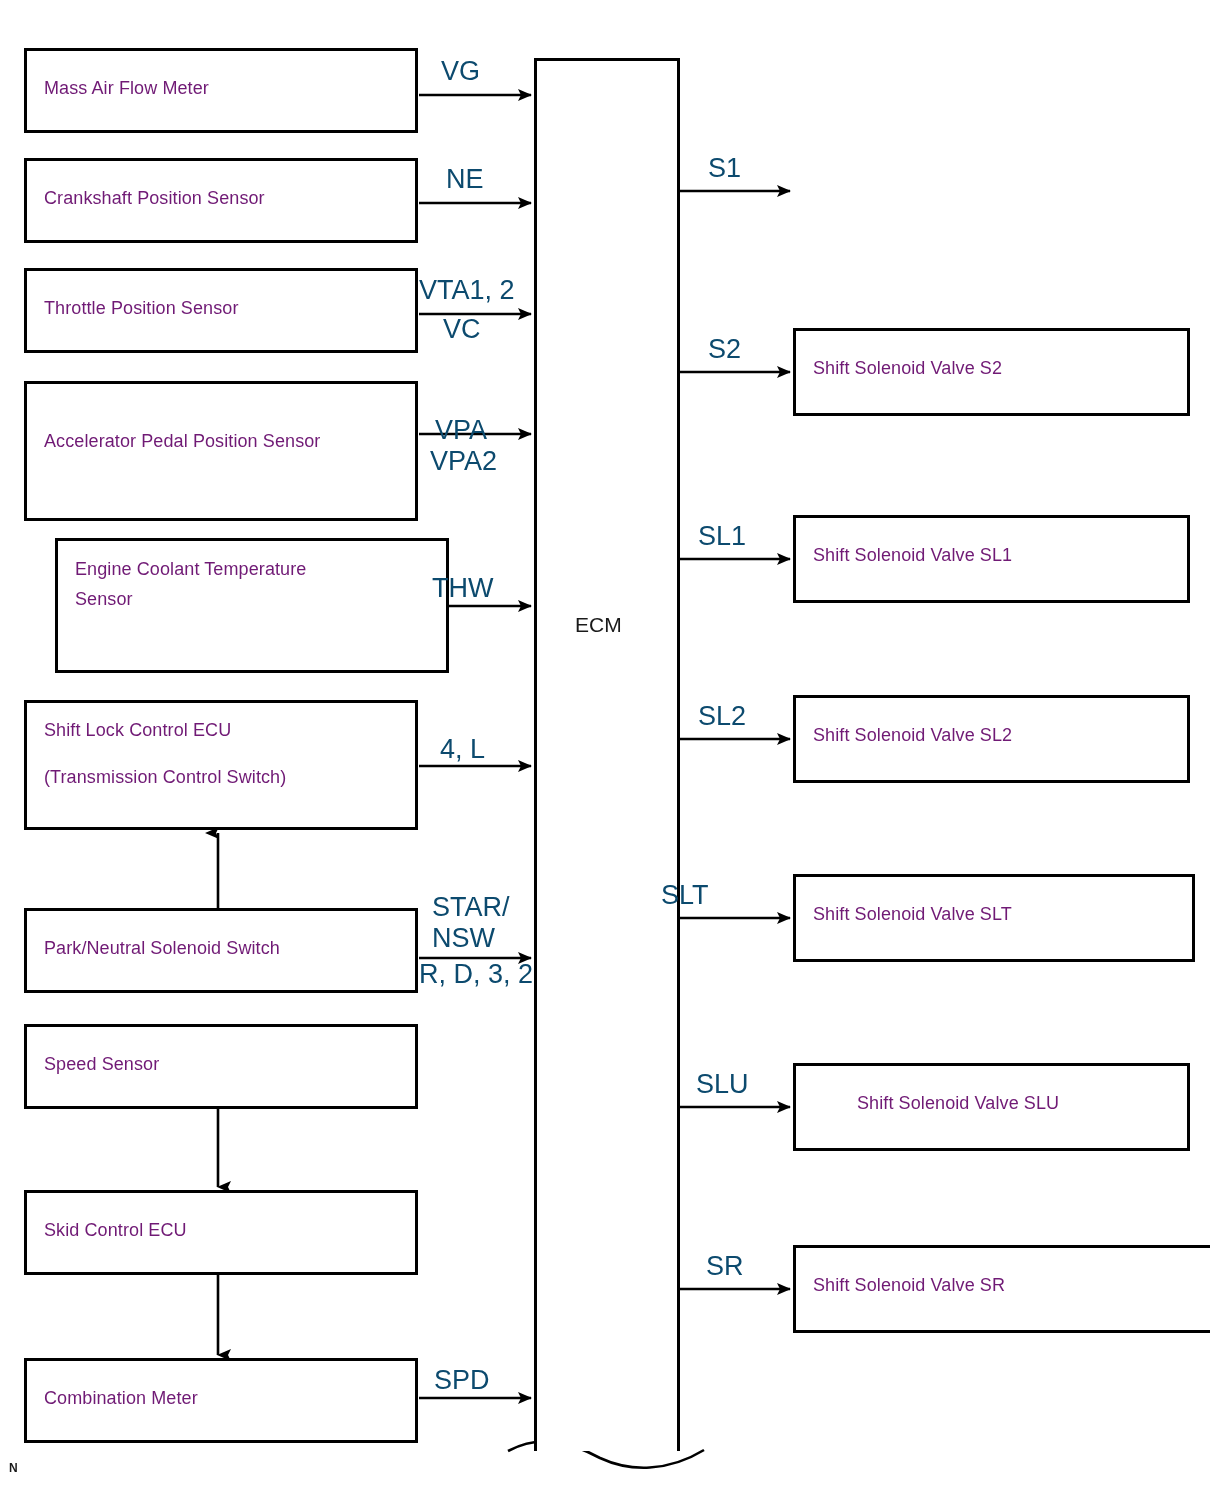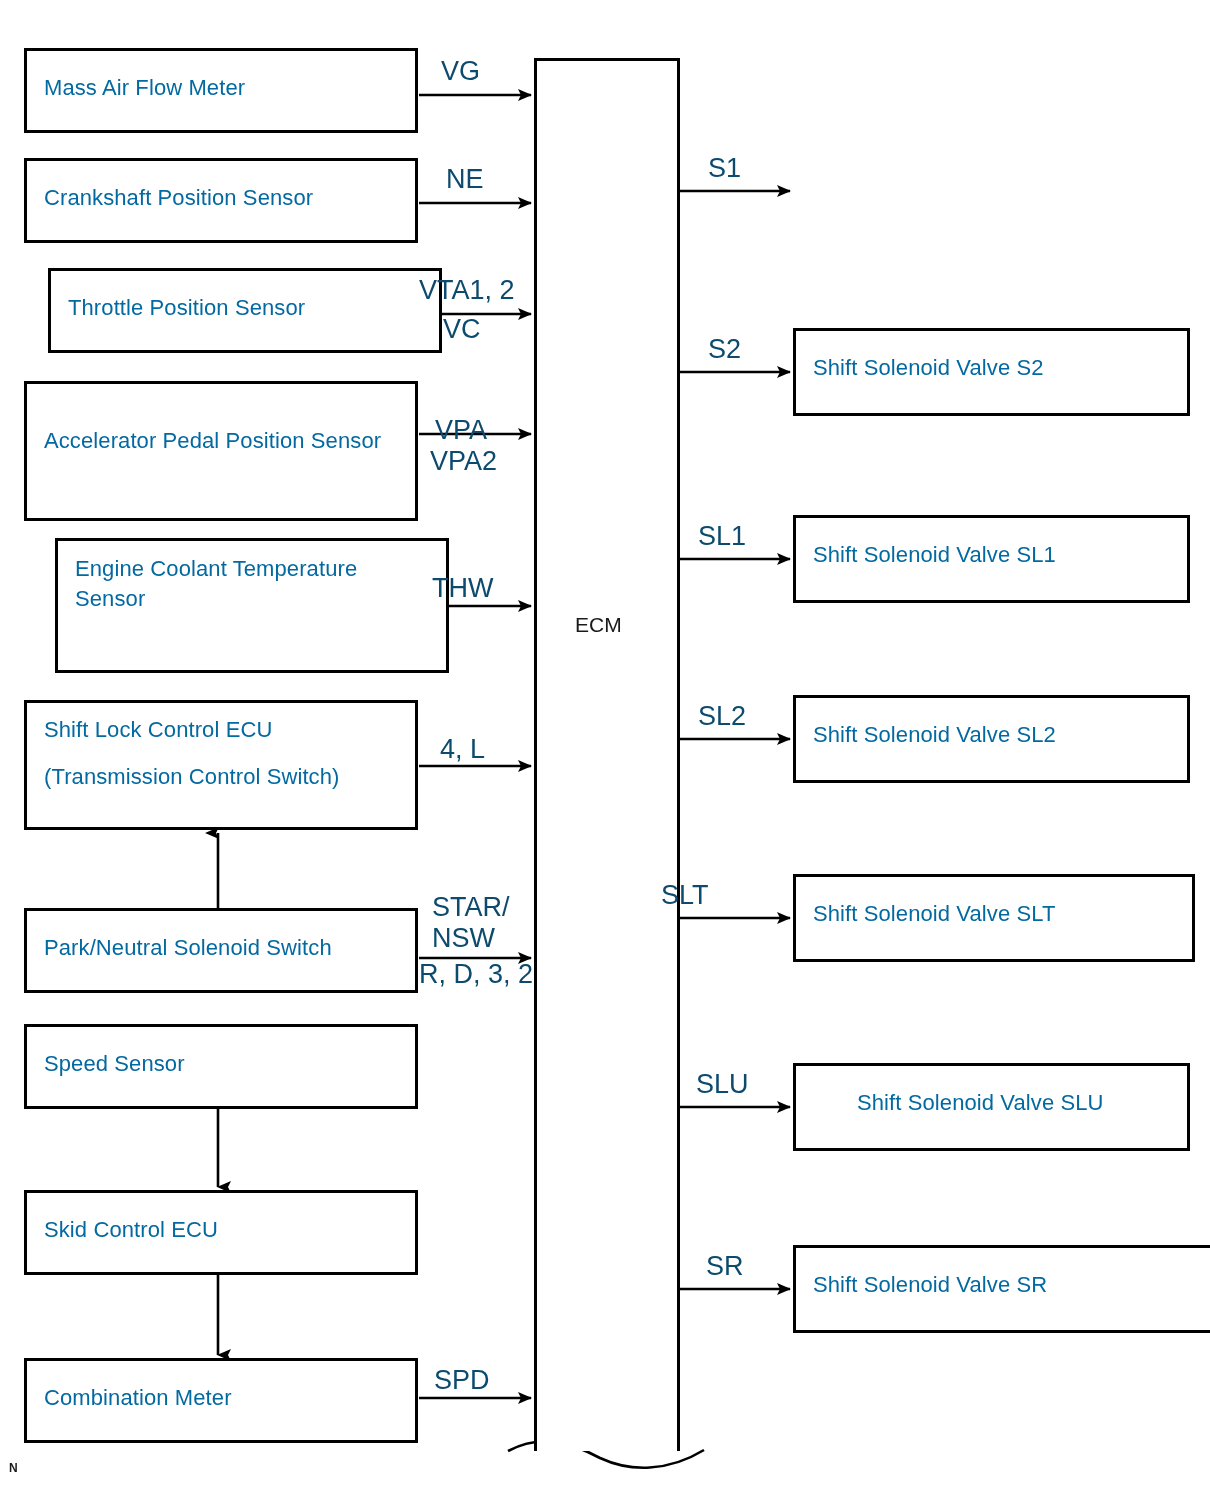--- a/index.html
+++ b/index.html
@@ -26,22 +26,22 @@
   }
   .blk {
     position: absolute;
     box-sizing: border-box;
     border: 3px solid #000000;
     background: #ffffff;
   }
   .blk .txt {
     position: absolute;
     left: 17px;
-    font-size: 22px;
-    color: #0369a1;
+    font-size: 18px;
+    color: #701a75;
     white-space: pre;
     line-height: 30px;
     letter-spacing: 0.1px;
   }
   .ecm-box {
     position: absolute;
     box-sizing: border-box;
     border-left: 3px solid #000000;
     border-right: 3px solid #000000;
     border-top: 3px solid #000000;
@@ -123,21 +123,21 @@
   <div class="blk" style="left:24px; top:48px; width:394px; height:85px;">
     <span class="txt" style="top:22px;">Mass Air Flow Meter</span>
   </div>
   <div class="sig" style="left:441px; top:58px;">VG</div>
 
   <div class="blk" style="left:24px; top:158px; width:394px; height:85px;">
     <span class="txt" style="top:22px;">Crankshaft Position Sensor</span>
   </div>
   <div class="sig" style="left:446px; top:166px;">NE</div>
 
-  <div class="blk" style="left:24px; top:268px; width:394px; height:85px;margin-left:24px;">
+  <div class="blk" style="left:24px; top:268px; width:394px; height:85px;">
     <span class="txt" style="top:22px;">Throttle Position Sensor</span>
   </div>
   <div class="sig" style="left:419px; top:277px;">VTA1, 2</div>
   <div class="sig" style="left:443px; top:316px;">VC</div>
 
   <div class="blk" style="left:24px; top:381px; width:394px; height:140px;">
     <span class="txt" style="top:42px;">Accelerator Pedal Position Sensor</span>
   </div>
   <div class="sig" style="left:435px; top:417px;">VPA</div>
   <div class="sig" style="left:430px; top:448px;">VPA2</div>

